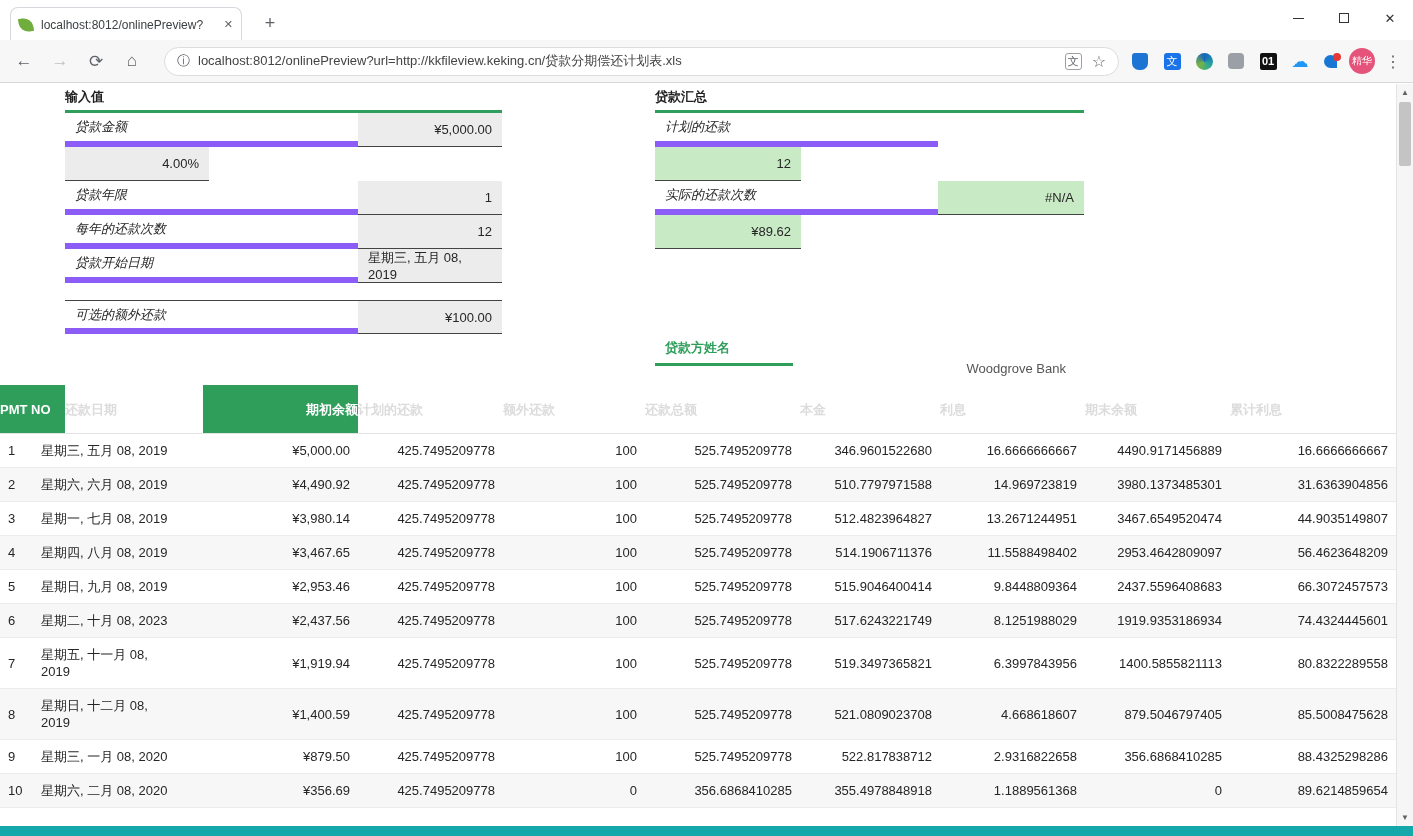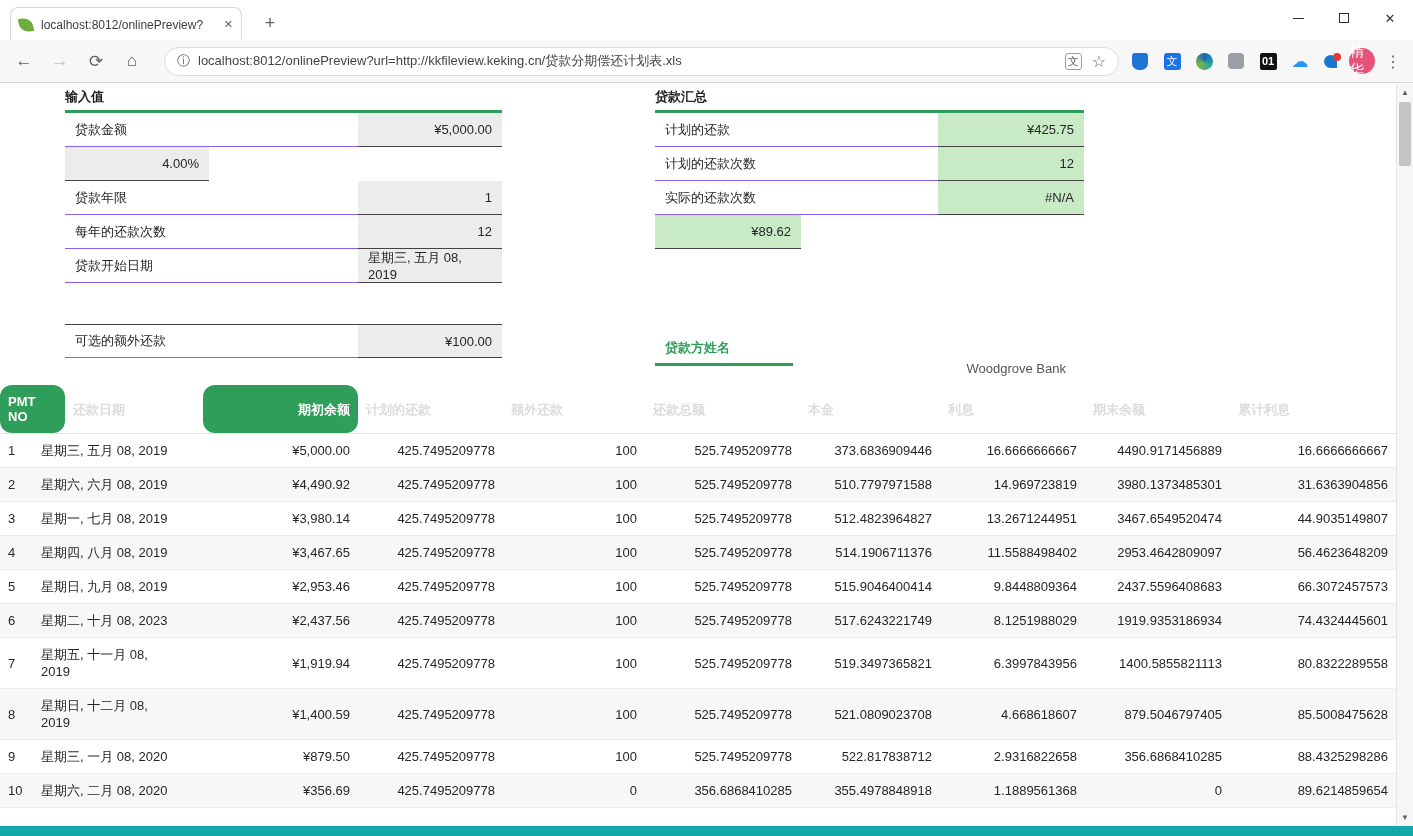--- a/index.html
+++ b/index.html
@@ -39,48 +39,48 @@
   .ext { width: 22px; height: 22px; display: flex; align-items: center; justify-content: center; }
   .ext-shield { width: 16px; height: 17px; background: #1e74d2; border-radius: 3px 3px 7px 7px; }
   .ext-blue-sq { width: 17px; height: 17px; background: #1a73e8; border-radius: 3px; color: #fff; font-size: 11px; line-height: 17px; text-align: center; }
   .ext-globe { width: 17px; height: 17px; border-radius: 50%; background: conic-gradient(#1565c0, #26a69a, #7cb342, #1565c0); }
   .ext-gray { width: 16px; height: 16px; border-radius: 4px; background: #9aa0a6; }
   .ext-01 { width: 17px; height: 17px; background: #111; border-radius: 2px; color: #fff; font-size: 11px; font-weight: bold; line-height: 17px; text-align: center; }
   .ext-cloud { font-size: 17px; color: #2196f3; line-height: 17px; }
   .ext-bird { position: relative; width: 17px; height: 17px; }
   .ext-bird .b1 { position: absolute; left: 0; top: 2px; width: 13px; height: 13px; background: #1976d2; border-radius: 50% 50% 0 50%; }
   .ext-bird .b2 { position: absolute; right: 0; top: 0; width: 8px; height: 8px; background: #e53935; border-radius: 50%; }
-  .avatar { width: 26px; height: 26px; border-radius: 50%; background: #e5537a; color: #fff; font-size: 15px;
+  .avatar { width: 26px; height: 26px; border-radius: 50%; background: #e5537a; color: #fff; font-size: 10px;
             display: flex; align-items: center; justify-content: center; margin-right: 8px; flex: none; }
   .menu-dots { font-size: 16px; color: #5f6368; width: 20px; text-align: center; }
 
   
   .content { position: absolute; top: 84px; left: 0; width: 1396px; height: 742px; background: #fff; overflow: hidden;
              font-size: 13px; color: #262626; }
   .sec-title { position: absolute; font-weight: bold; font-size: 13px; color: #1f1f1f; }
   .sec-underline { position: absolute; height: 3px; background: #2f9e5b; }
 
   .mini-table { position: absolute; }
   .mrow { display: flex; height: 34px; }
-  .mrow .lab { display: flex; align-items: center; padding: 0 10px; border-bottom: 1px solid #8b5cf6; }
+  .mrow .lab { display: flex; align-items: center; font-style: italic; padding: 0 10px; border-bottom: 6px solid #8b5cf6; }
   .mrow .val { display: flex; align-items: center; justify-content: flex-end; padding: 0 10px; border-bottom: 1px solid #434343; }
   .input-wrap .lab { width: 293px; }
   .input-wrap .val { width: 144px; background: #ececec; }
   .summary-wrap .lab { width: 283px; }
   .summary-wrap .val { width: 146px; background: #c8eac5; }
   .extra-row .mrow { border-top: 1px solid #434343; }
   .lender-row { display: flex; height: 34px; }
   .lender-lab { width: 138px; display: flex; align-items: center; padding: 0 10px; color: #2f9e5b; font-weight: bold;
                 border-bottom: 3px solid #2f9e5b; }
   .lender-val { width: 291px; display: flex; align-items: center; justify-content: flex-end; padding: 0 18px; background: #ececec; color: #555; margin-top: 36px; }
 
   
   .schedule { position: absolute; left: 0; top: 301px; width: 1396px; }
   .thead { display: flex; height: 49px; border-bottom: 1px solid #e3e3e3; }
-  .hcell { display: flex; align-items: center; padding: 0 8px; font-weight: bold; color: #dcdcdc; line-height: 15px; border-radius: 12px; }
+  .hcell { display: flex; align-items: center; padding: 0 0; font-weight: bold; color: #dcdcdc; line-height: 15px; }
   .hcell.green { background: #2f9e5b; color: #fff; }
   .h0 { width: 65px; } .h1 { width: 138px; } .h2 { width: 155px; justify-content: flex-end; }
   .h3 { width: 145px; } .h4 { width: 142px; } .h5 { width: 155px; } .h6 { width: 140px; }
   .h7 { width: 145px; } .h8 { width: 145px; } .h9 { width: 166px; }
   .trow { display: flex; min-height: 34px; border-bottom: 1px solid #ececec; align-items: center; }
   .trow.alt { background: #f7f7f7; }
   .trow.tall { min-height: 51px; }
   .tcell { padding: 0 8px; display: flex; align-items: center; line-height: 17px; }
   .c0 { width: 33px; } .c1 { width: 170px; white-space: pre-line; } .c2 { width: 155px; justify-content: flex-end; }
   .c3 { width: 145px; justify-content: flex-end; } .c4 { width: 142px; justify-content: flex-end; }
@@ -186,34 +186,32 @@
         <div class="mrow">
           <div class="lab">每年的还款次数</div>
           <div class="val">12</div>
         </div>
         <div class="mrow">
           <div class="lab">贷款开始日期</div>
           <div class="val">星期三, 五月 08, 2019</div>
         </div>
       </div>
 
-    <div class="mini-table input-wrap extra-row" style="left:65px; top:240px; width:437px;">
+    <div class="mini-table input-wrap extra-row" style="left:65px; top:216px; width:437px;">
       <div class="mrow">
         <div class="lab">可选的额外还款</div>
         <div class="val">¥100.00</div>
       </div>
     </div>
 
     <div class="mini-table summary-wrap" style="left:655px; top:29px; width:429px;">
         <div class="mrow">
           <div class="lab">计划的还款</div>
-          <div class="val">¥425.75</div>
-        </div>
-        <div class="mrow">
-          <div class="lab">计划的还款次数</div>
+        </div>
+        <div class="mrow">
           <div class="val">12</div>
         </div>
         <div class="mrow">
           <div class="lab">实际的还款次数</div>
           <div class="val">#N/A</div>
         </div>
         <div class="mrow">
           <div class="val">¥89.62</div>
         </div>
       </div>
@@ -239,21 +237,21 @@
         <div class="hcell h9">累计利息</div>
       </div>
       <div class="tbody">
           <div class="trow">
             <div class="tcell c0">1</div>
             <div class="tcell c1">星期三, 五月 08, 2019</div>
             <div class="tcell c2">¥5,000.00</div>
             <div class="tcell c3">425.7495209778</div>
             <div class="tcell c4">100</div>
             <div class="tcell c5">525.7495209778</div>
-            <div class="tcell c6">373.6836909446</div>
+            <div class="tcell c6">346.9601522680</div>
             <div class="tcell c7">16.6666666667</div>
             <div class="tcell c8">4490.9171456889</div>
             <div class="tcell c9">16.6666666667</div>
           </div>
           <div class="trow alt">
             <div class="tcell c0">2</div>
             <div class="tcell c1">星期六, 六月 08, 2019</div>
             <div class="tcell c2">¥4,490.92</div>
             <div class="tcell c3">425.7495209778</div>
             <div class="tcell c4">100</div>

